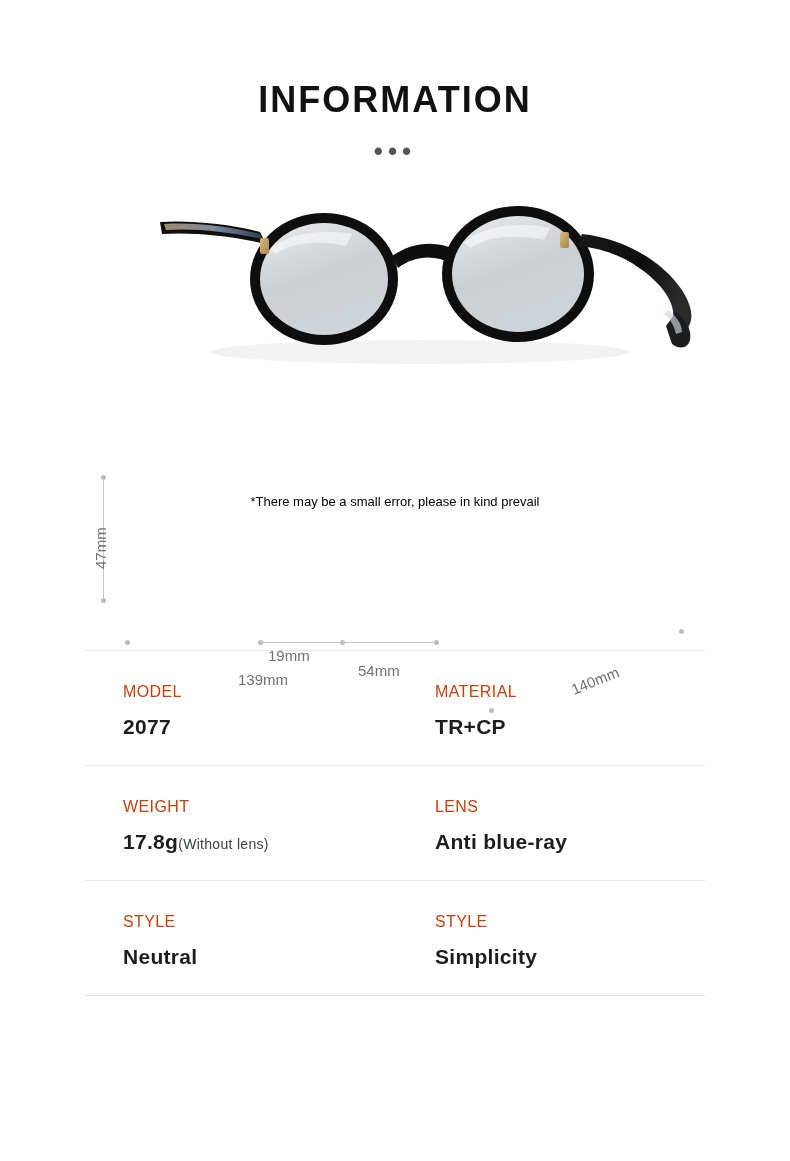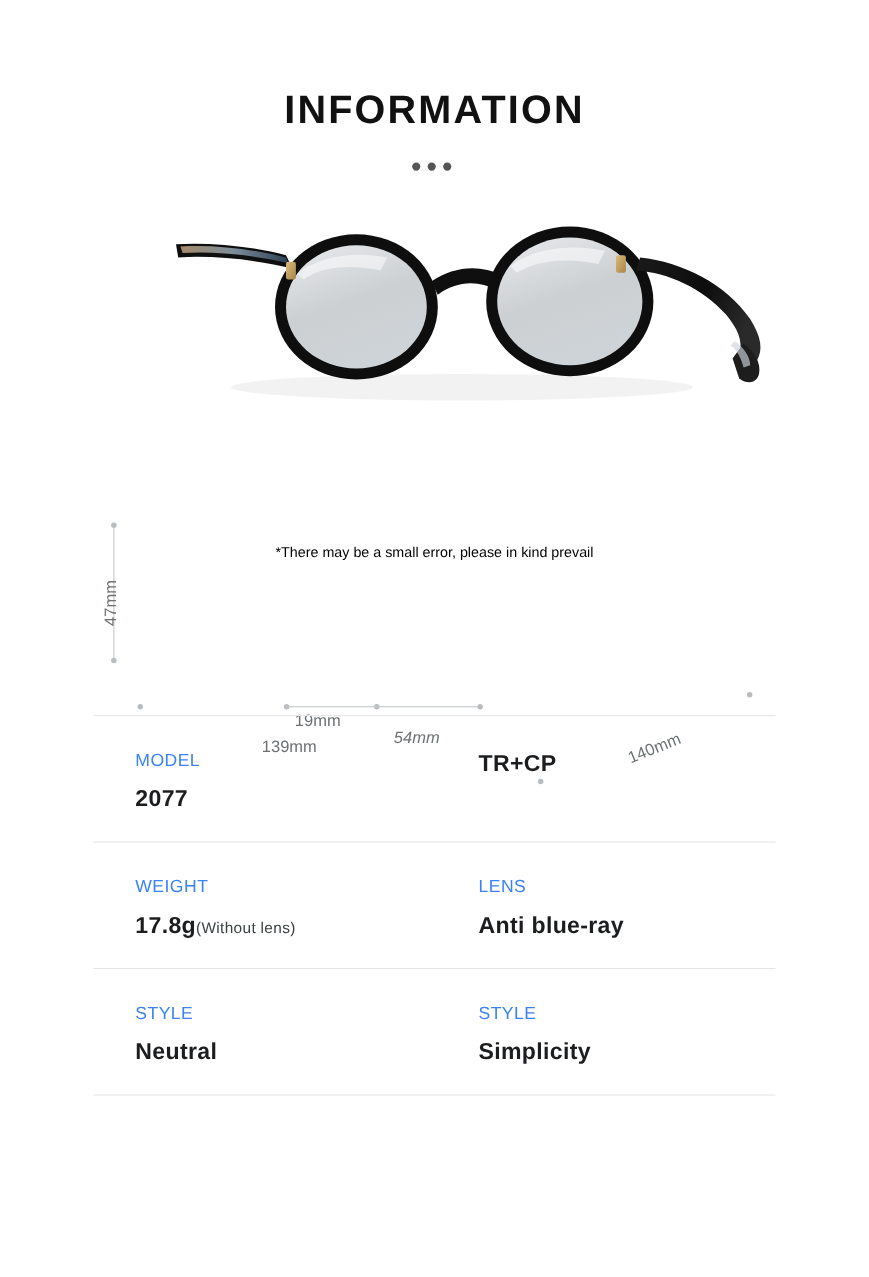--- a/index.html
+++ b/index.html
@@ -106,21 +106,21 @@
   .spec-row:last-child {
     border-bottom: 1px solid #e6e6e6;
   }
   .spec-cell {
     width: 50%;
     padding-left: 38px;
   }
   .spec-cell.right { padding-left: 40px; }
   .spec-label {
     font-size: 16px;
-    color: #3b82f6;
+    color: #c2410c;
     letter-spacing: .4px;
     margin-bottom: 14px;
   }
   .spec-value {
     font-size: 21px;
     font-weight: bold;
     color: #1b1d1f;
     letter-spacing: .3px;
   }
   .spec-value .sub {
@@ -152,21 +152,21 @@
   <div class="tick-dot" style="left:434px; top:446px;"></div>
 
   <div class="guide-line guide-h" style="left:260px; top:448px; width:175px;"></div>
 
   <svg width="790" height="360" viewBox="0 0 790 360" style="position:absolute; left:0; top:0; pointer-events:none;">
     <line x1="128" y1="448" x2="490" y2="516" stroke="#c3c7c9" stroke-width="1"></line>
     <line x1="492" y1="516" x2="679" y2="438" stroke="#c3c7c9" stroke-width="1"></line>
   </svg>
 
   <div class="dim-label" style="left:268px; top:453px;">19mm</div>
-  <div class="dim-label" style="left:358px; top:468px;font-style:italic;">54mm</div>
+  <div class="dim-label" style="left:358px; top:468px;">54mm</div>
   <div class="dim-label" style="left:238px; top:477px;">139mm</div>
   <div class="dim-label" style="left:570px; top:478px; transform:rotate(-22deg);">140mm</div>
 
   <div class="glasses-wrap">
     <svg width="580" height="200" viewBox="0 0 580 200">
       <defs>
         <linearGradient id="lensGrad" x1="0" y1="0" x2="0.4" y2="1">
           <stop offset="0%" stop-color="#f4f6f8" stop-opacity="0.95"></stop>
           <stop offset="55%" stop-color="#eef2f5" stop-opacity="0.85"></stop>
           <stop offset="100%" stop-color="#e3e9ee" stop-opacity="0.9"></stop>
@@ -220,20 +220,21 @@
 </div>
 
 <div class="specs">
 
   <div class="spec-row">
     <div class="spec-cell">
       <div class="spec-label">MODEL</div>
       <div class="spec-value"><span>2077</span></div>
     </div>
     <div class="spec-cell right">
+      <div class="spec-label">MATERIAL</div>
       <div class="spec-value"><span>TR+CP</span></div>
     </div>
   </div>
 
   <div class="spec-row">
     <div class="spec-cell">
       <div class="spec-label">WEIGHT</div>
       <div class="spec-value"><span>17.8g</span><span class="sub">(Without lens)</span></div>
     </div>
     <div class="spec-cell right">

